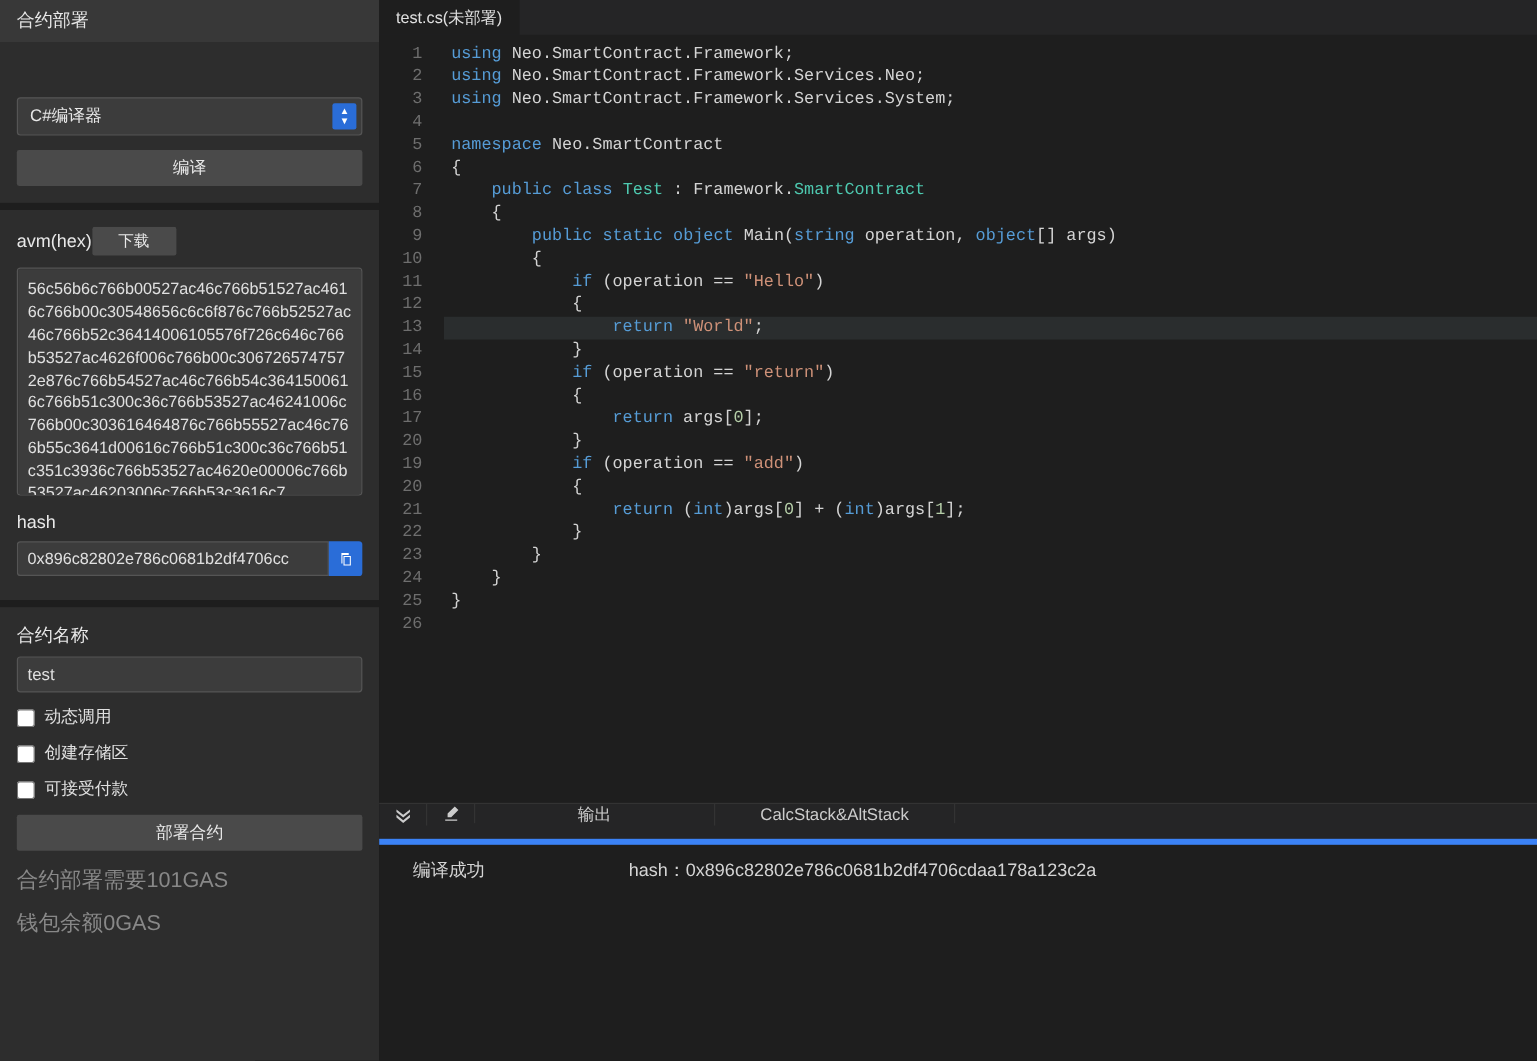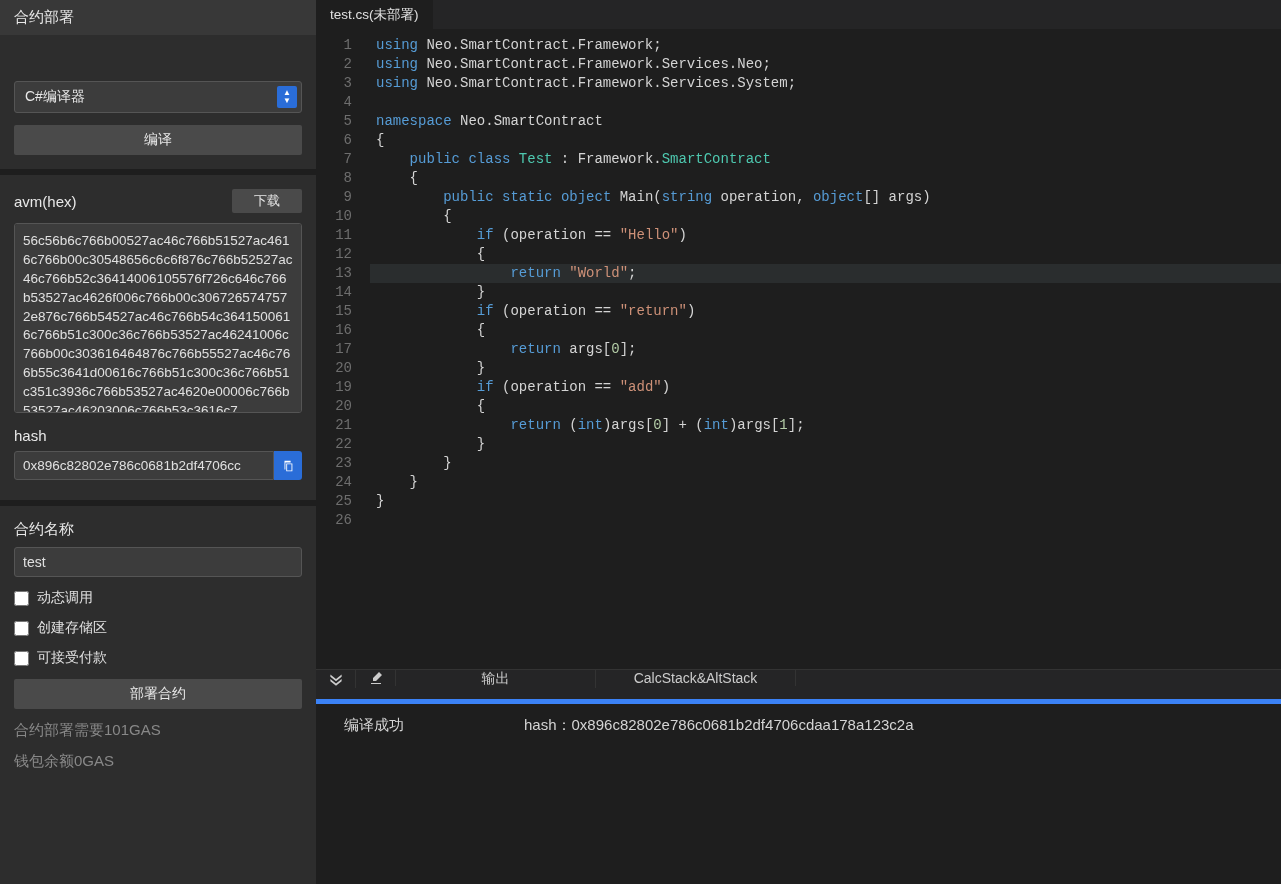--- a/index.html
+++ b/index.html
@@ -74,21 +74,20 @@
       border-radius: 2px;
       font-family: inherit;
     }
     .btn-small {
       width: 70px;
       height: 24px;
       font-size: 13px;
     }
     .row-flex {
       display: flex;
-      justify-content: space-between;
       align-items: center;
       margin-bottom: 10px;
     }
     .label-txt {
       color: #e8e8e8;
       font-size: 15px;
     }
     .hex-box {
       background: #3c3c3c;
       border: 1px solid #555;
@@ -146,21 +145,21 @@
       color: #e0e0e0;
       cursor: pointer;
     }
     .checkbox-row input {
       width: 15px;
       height: 15px;
       margin-right: 8px;
       accent-color: #555;
     }
     .info-text {
-      font-size: 15px;
+      font-size: 18px;
       color: #888;
       margin-top: 12px;
     }
     .main {
       flex: 1;
       display: flex;
       flex-direction: column;
       background: #1e1e1e;
     }
     .tab-bar {

